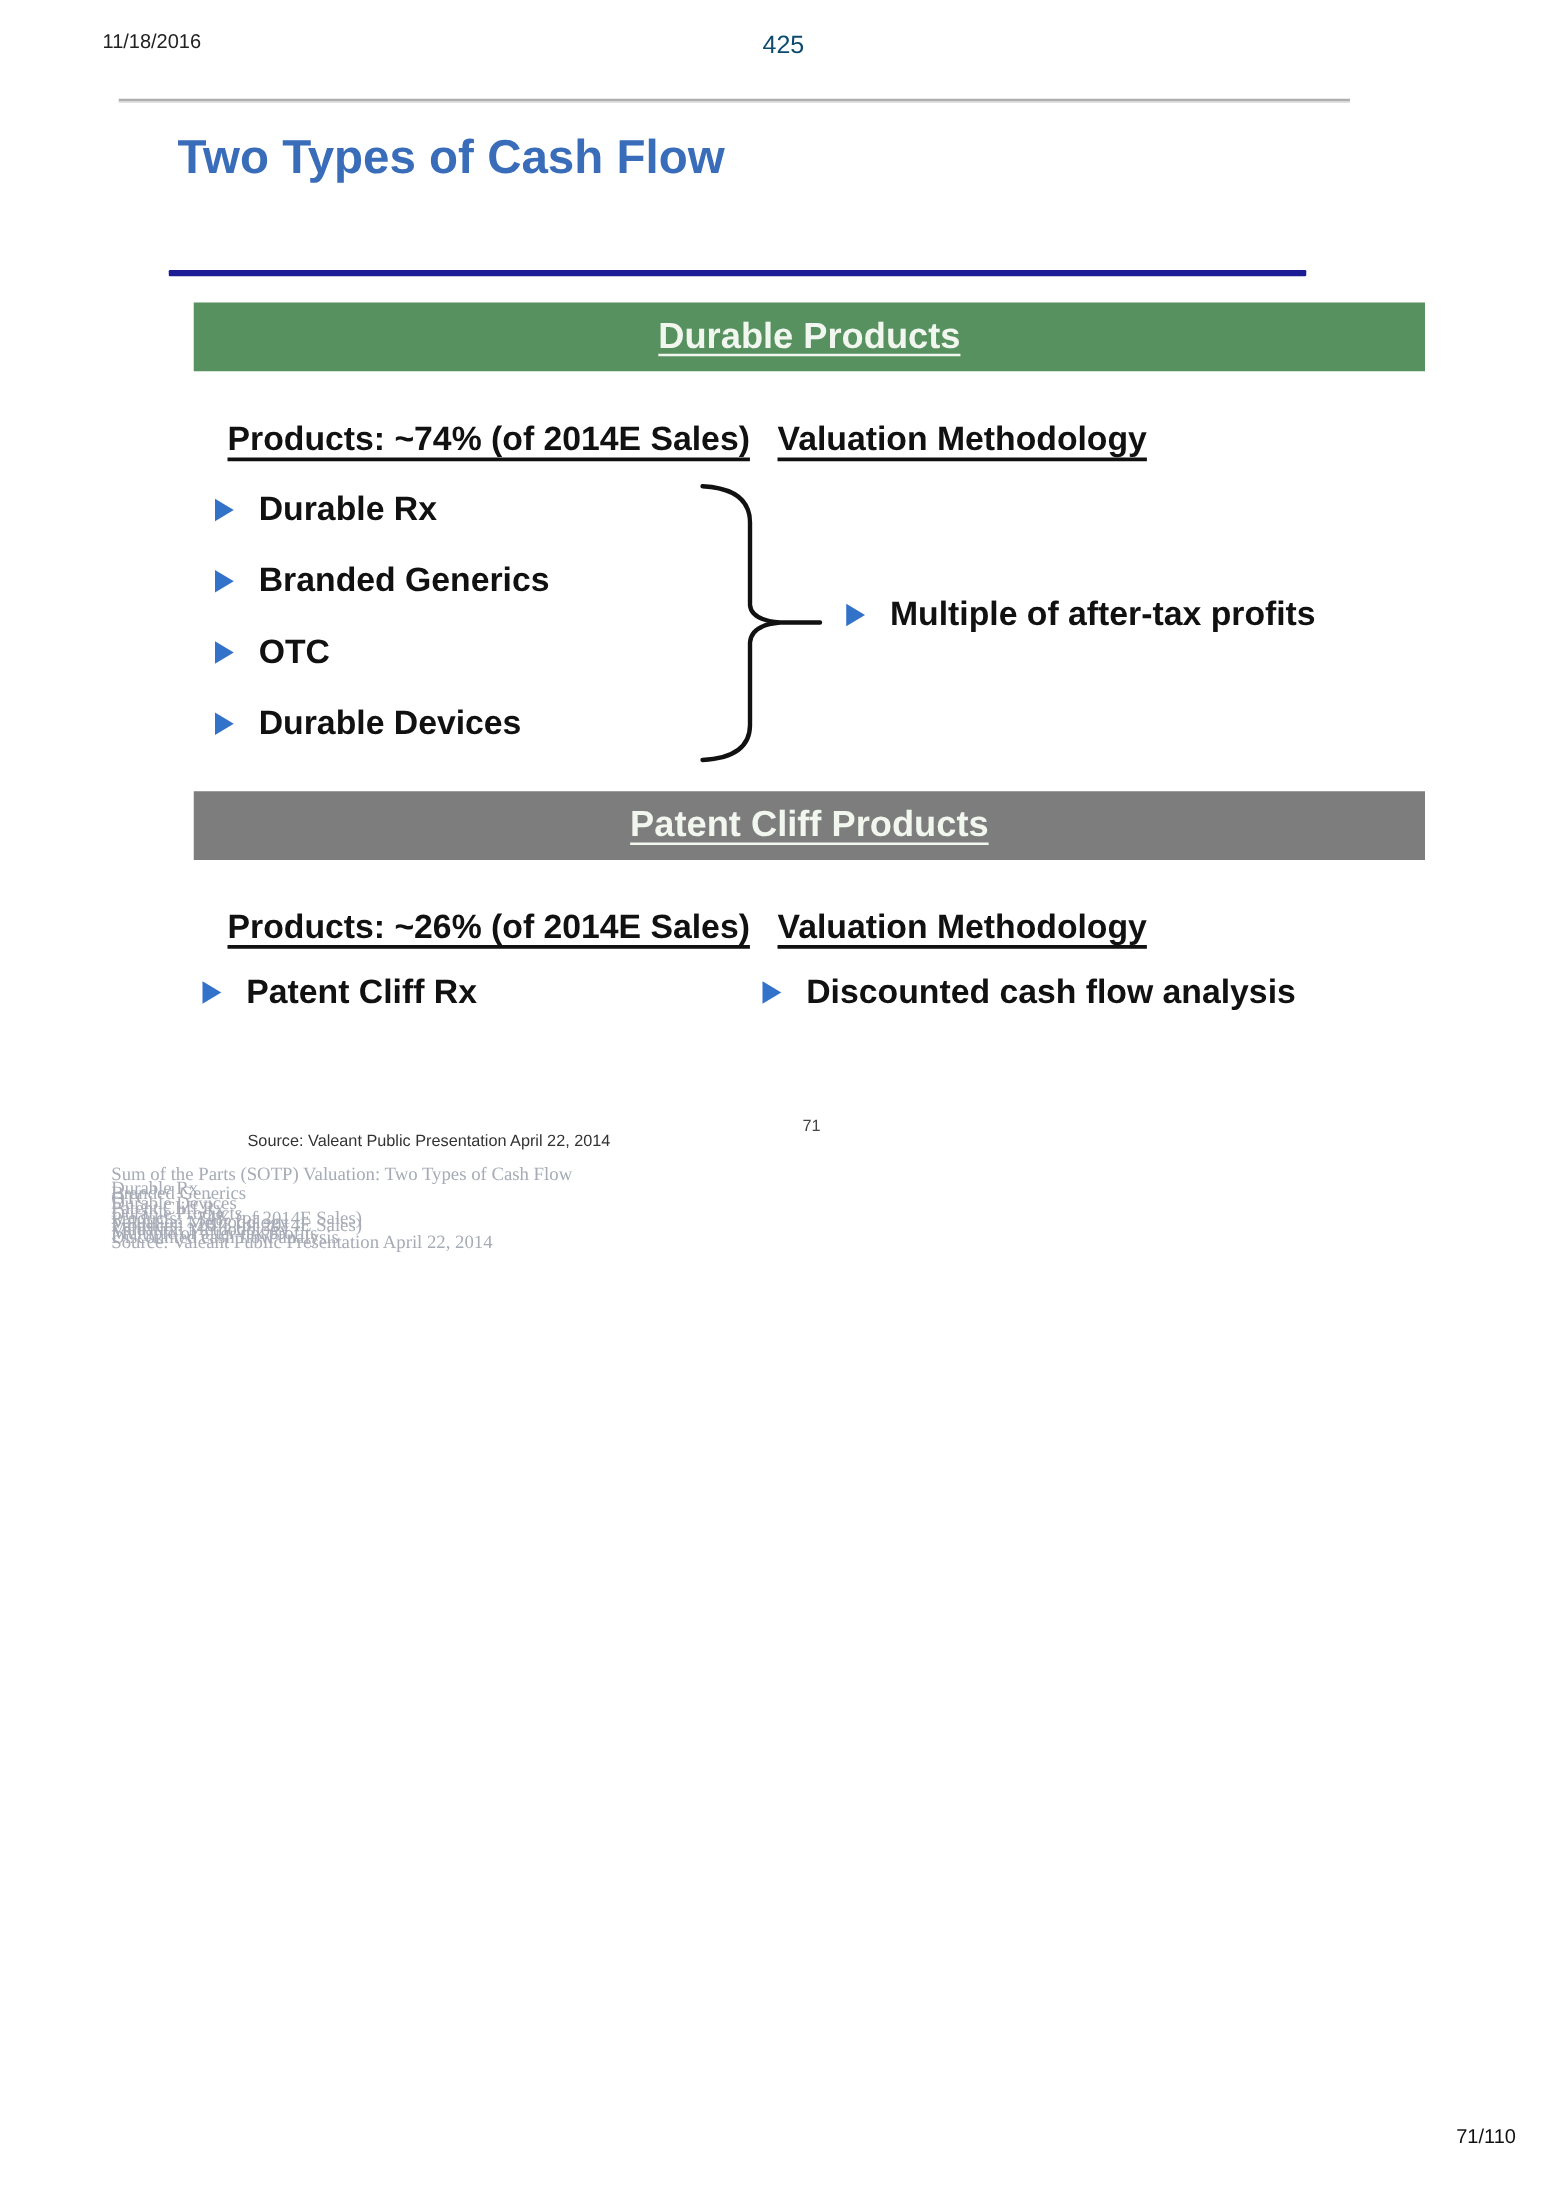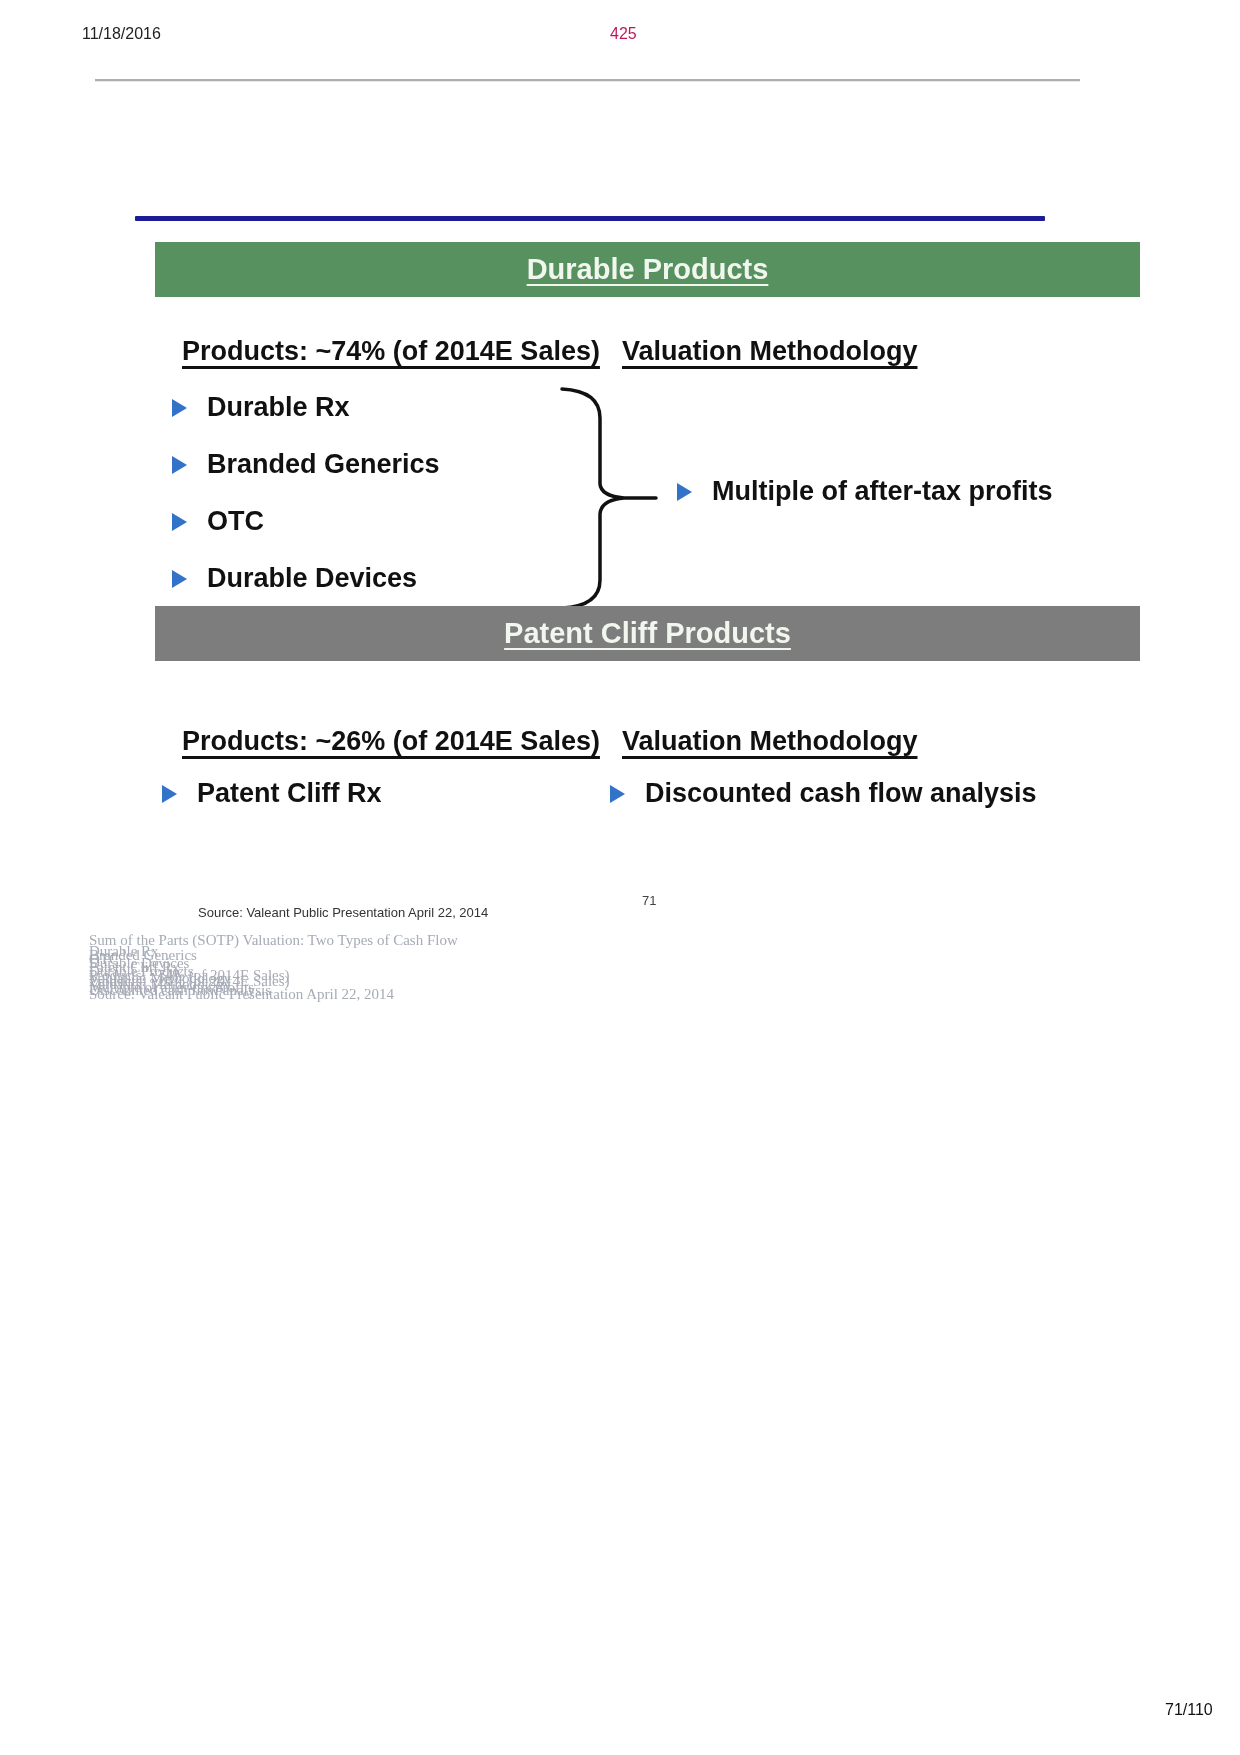--- a/index.html
+++ b/index.html
@@ -9,36 +9,36 @@
     background:#ffffff;
     font-family:"Liberation Sans", sans-serif;
     color:#1a1a1a;
     overflow:hidden;
     margin-left:32px;
   }
   .abs{position:absolute;}
 
   
   .hdr-date{left:50px;top:25px;font-size:16px;color:#222;}
-  .hdr-pagenum{left:578px;top:25px;font-size:16px;color:#be185d;}
+  .hdr-pagenum{left:578px;top:25px;font-size:20px;color:#0c4a6e;}
   .hdr-rule{left:63px;top:79px;width:985px;height:2px;
     background:#aeaeae;border-bottom:1px solid #e9e9e9;}
 
   
   .title{left:110px;top:104px;width:940px;line-height:1.2;
     color:var(--title-blue,#3a6db9);font-weight:bold;font-size:38px;}
   .title .l1{font-style:italic;}
   .title-rule{left:103px;top:216px;width:910px;height:5px;
     background:var(--rule-navy,#1c1c94);border-radius:1px;}
 
   
   .banner{left:123px;width:985px;height:55px;display:flex;
     align-items:center;justify-content:center;}
   .banner-green{top:242px;background:var(--banner-green,#579160);}
-  .banner-gray{top:606px;background:var(--banner-gray,#7d7d7d);align-items:center;}
+  .banner-gray{top:633px;background:var(--banner-gray,#7d7d7d);align-items:center;}
   .banner-label{color:#f1f6ee;font-size:29px;font-weight:bold;
     text-decoration:underline;text-decoration-thickness:2px;text-underline-offset:5px;}
 
   
   .colhdr{font-size:27px;font-weight:bold;color:#111;
     text-decoration:underline;text-decoration-thickness:3px;text-underline-offset:6px;}
 
   
   .bullet-row{display:flex;align-items:center;}
   .tri{width:0;height:0;border-style:solid;
@@ -67,20 +67,21 @@
 </head>
 <body>
 
 <div class="page">
 
   <div class="abs hdr-date">11/18/2016</div>
   <div class="abs hdr-pagenum">425</div>
   <div class="abs hdr-rule"></div>
 
   <div class="abs title">
+    <div class="l2">Two Types of Cash Flow</div>
   </div>
   <div class="abs title-rule"></div>
 
   <div class="abs banner banner-green">
     <span class="banner-label">Durable Products</span>
   </div>
 
   <div class="abs colhdr" style="left:150px;top:336px;">Products: ~74% (of 2014E Sales)</div>
   <div class="abs colhdr" style="left:590px;top:336px;">Valuation Methodology</div>
 

